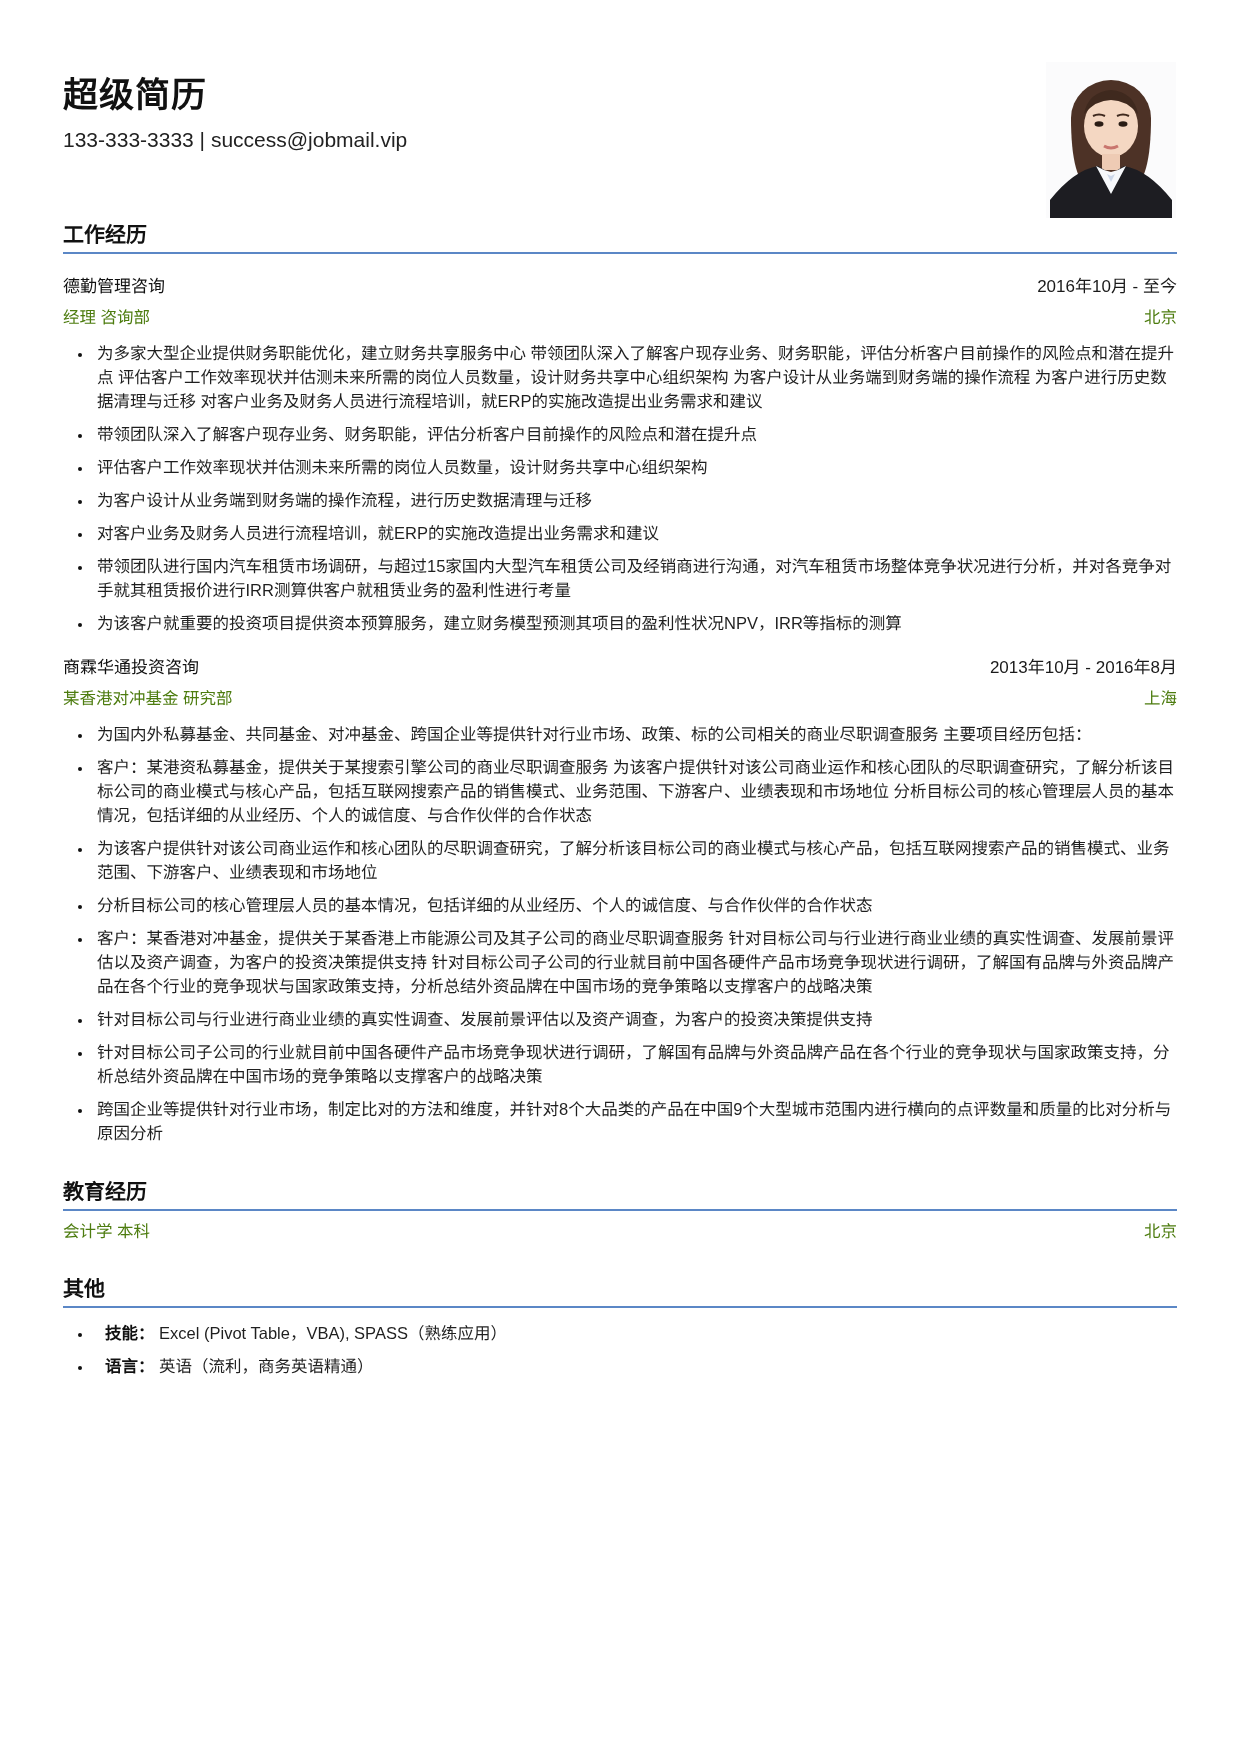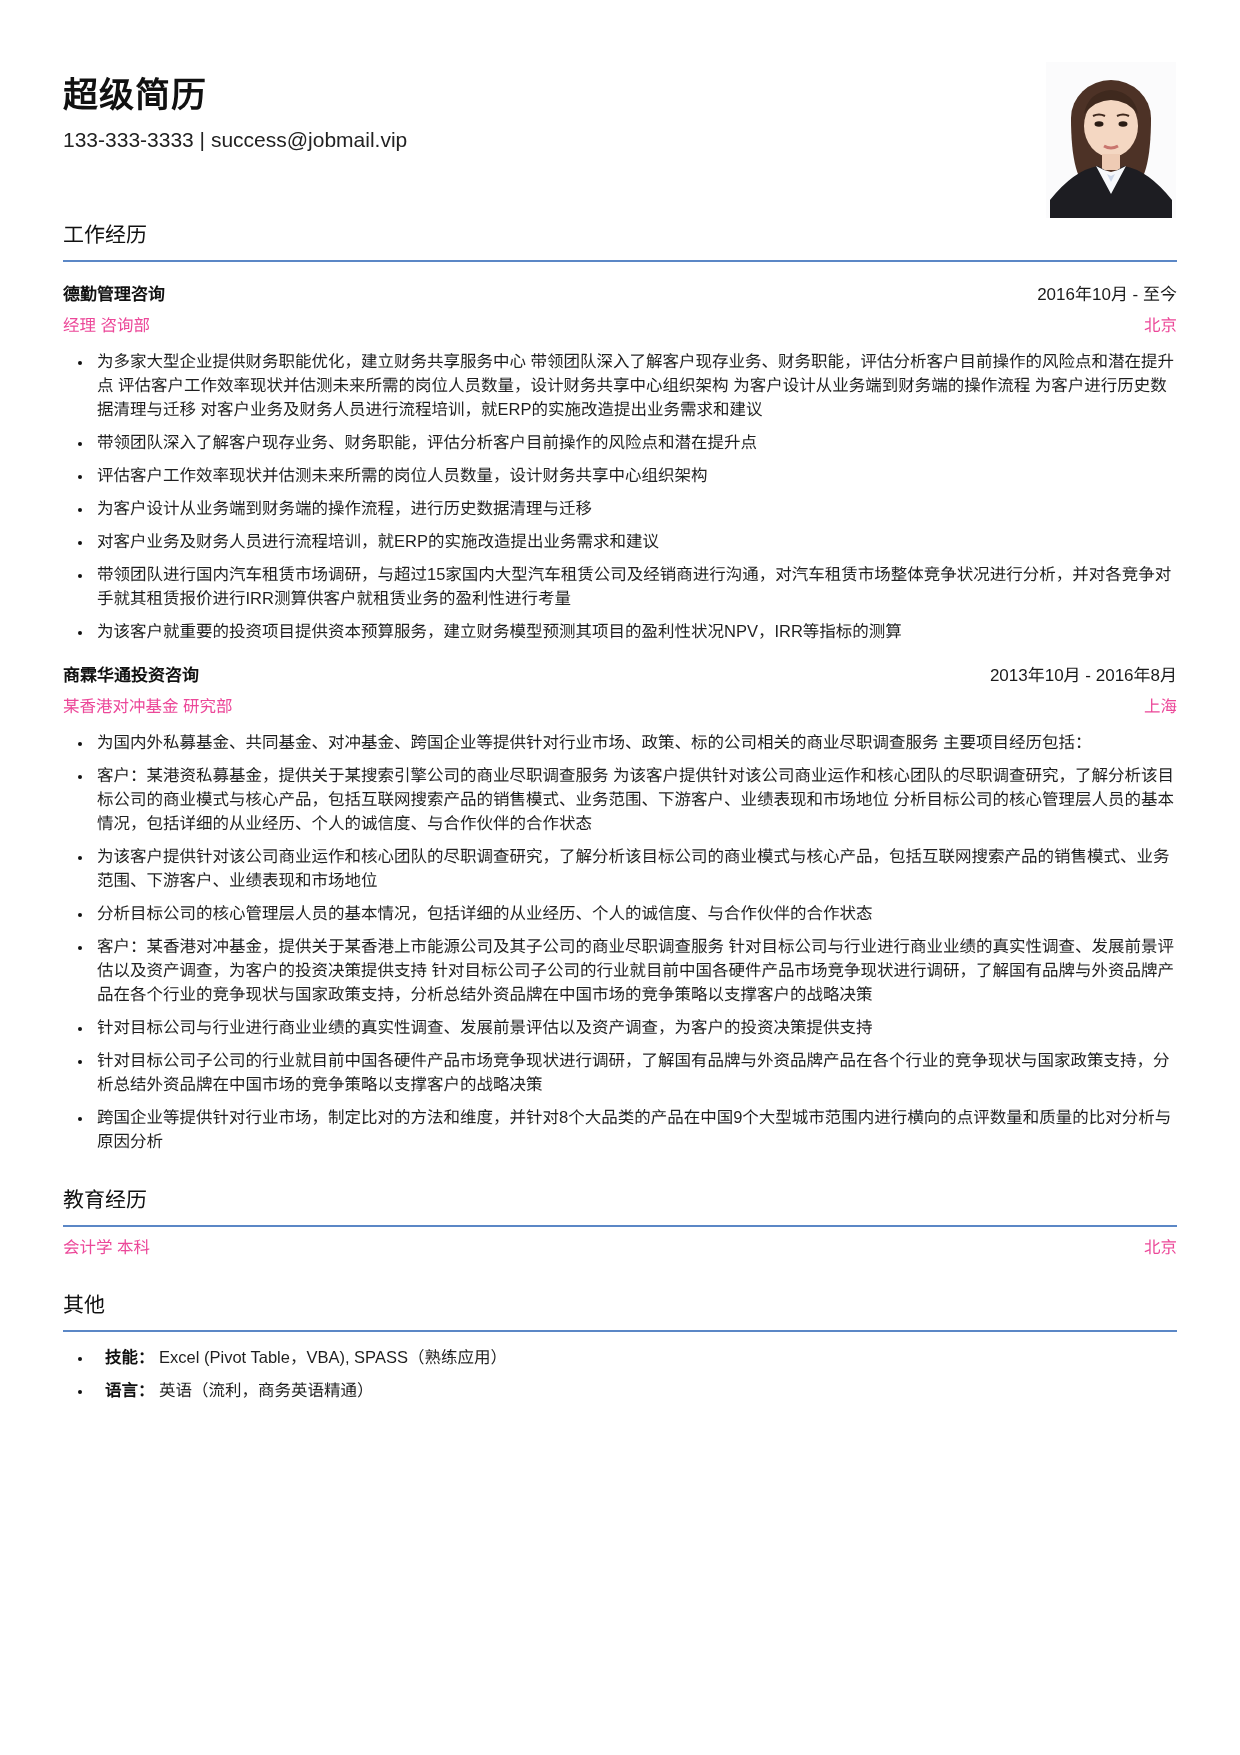--- a/index.html
+++ b/index.html
@@ -15,33 +15,33 @@
   .name {
     font-size: 35px; font-weight: bold; color: #111;
     letter-spacing: 1px; line-height: 1.2; margin-top: 10px;
   }
   .contact { margin-top: 12px; font-size: 21px; color: #222; }
   .photo {
     position: absolute; top: 62px; right: 64px;
     width: 130px; height: 156px; overflow: hidden; background: #fcfcfc;
   }
   .section-title {
-    font-size: 21px; font-weight: normal; color: #111;
-    padding-bottom: 12px; border-bottom: 2px solid var(--accent);
+    font-size: 21px; font-weight: bold; color: #111;
+    padding-bottom: 4px; border-bottom: 2px solid var(--accent);
   }
   .section-work { margin-top: 66px; }
   .section-gap  { margin-top: 30px; }
   .entry-head {
     display: flex; justify-content: space-between; align-items: baseline;
     margin-top: 18px; font-size: 17px;
   }
-  .entry-head .org { font-weight: bold; color: #111; }
+  .entry-head .org { font-weight: normal; color: #111; }
   .entry-sub {
     display: flex; justify-content: space-between; align-items: baseline;
-    margin-top: 7px; font-size: 16.5px; color: #ec4899;
+    margin-top: 7px; font-size: 16.5px; color: #4d7c0f;
   }
   .entry + .entry { margin-top: 10px; }
   ul.bullets { margin: 13px 0 0 0; padding-left: 30px; }
   ul.bullets li {
     font-size: 16.5px; line-height: 24px; margin-bottom: 9px;
     padding-left: 4px; color: #1f1f1f;
   }
   ul.bullets li::marker { color: #111; font-size: 14px; }
   ul.bullets li strong { font-weight: bold; color: #111; margin-left: 8px; }
 </style>

